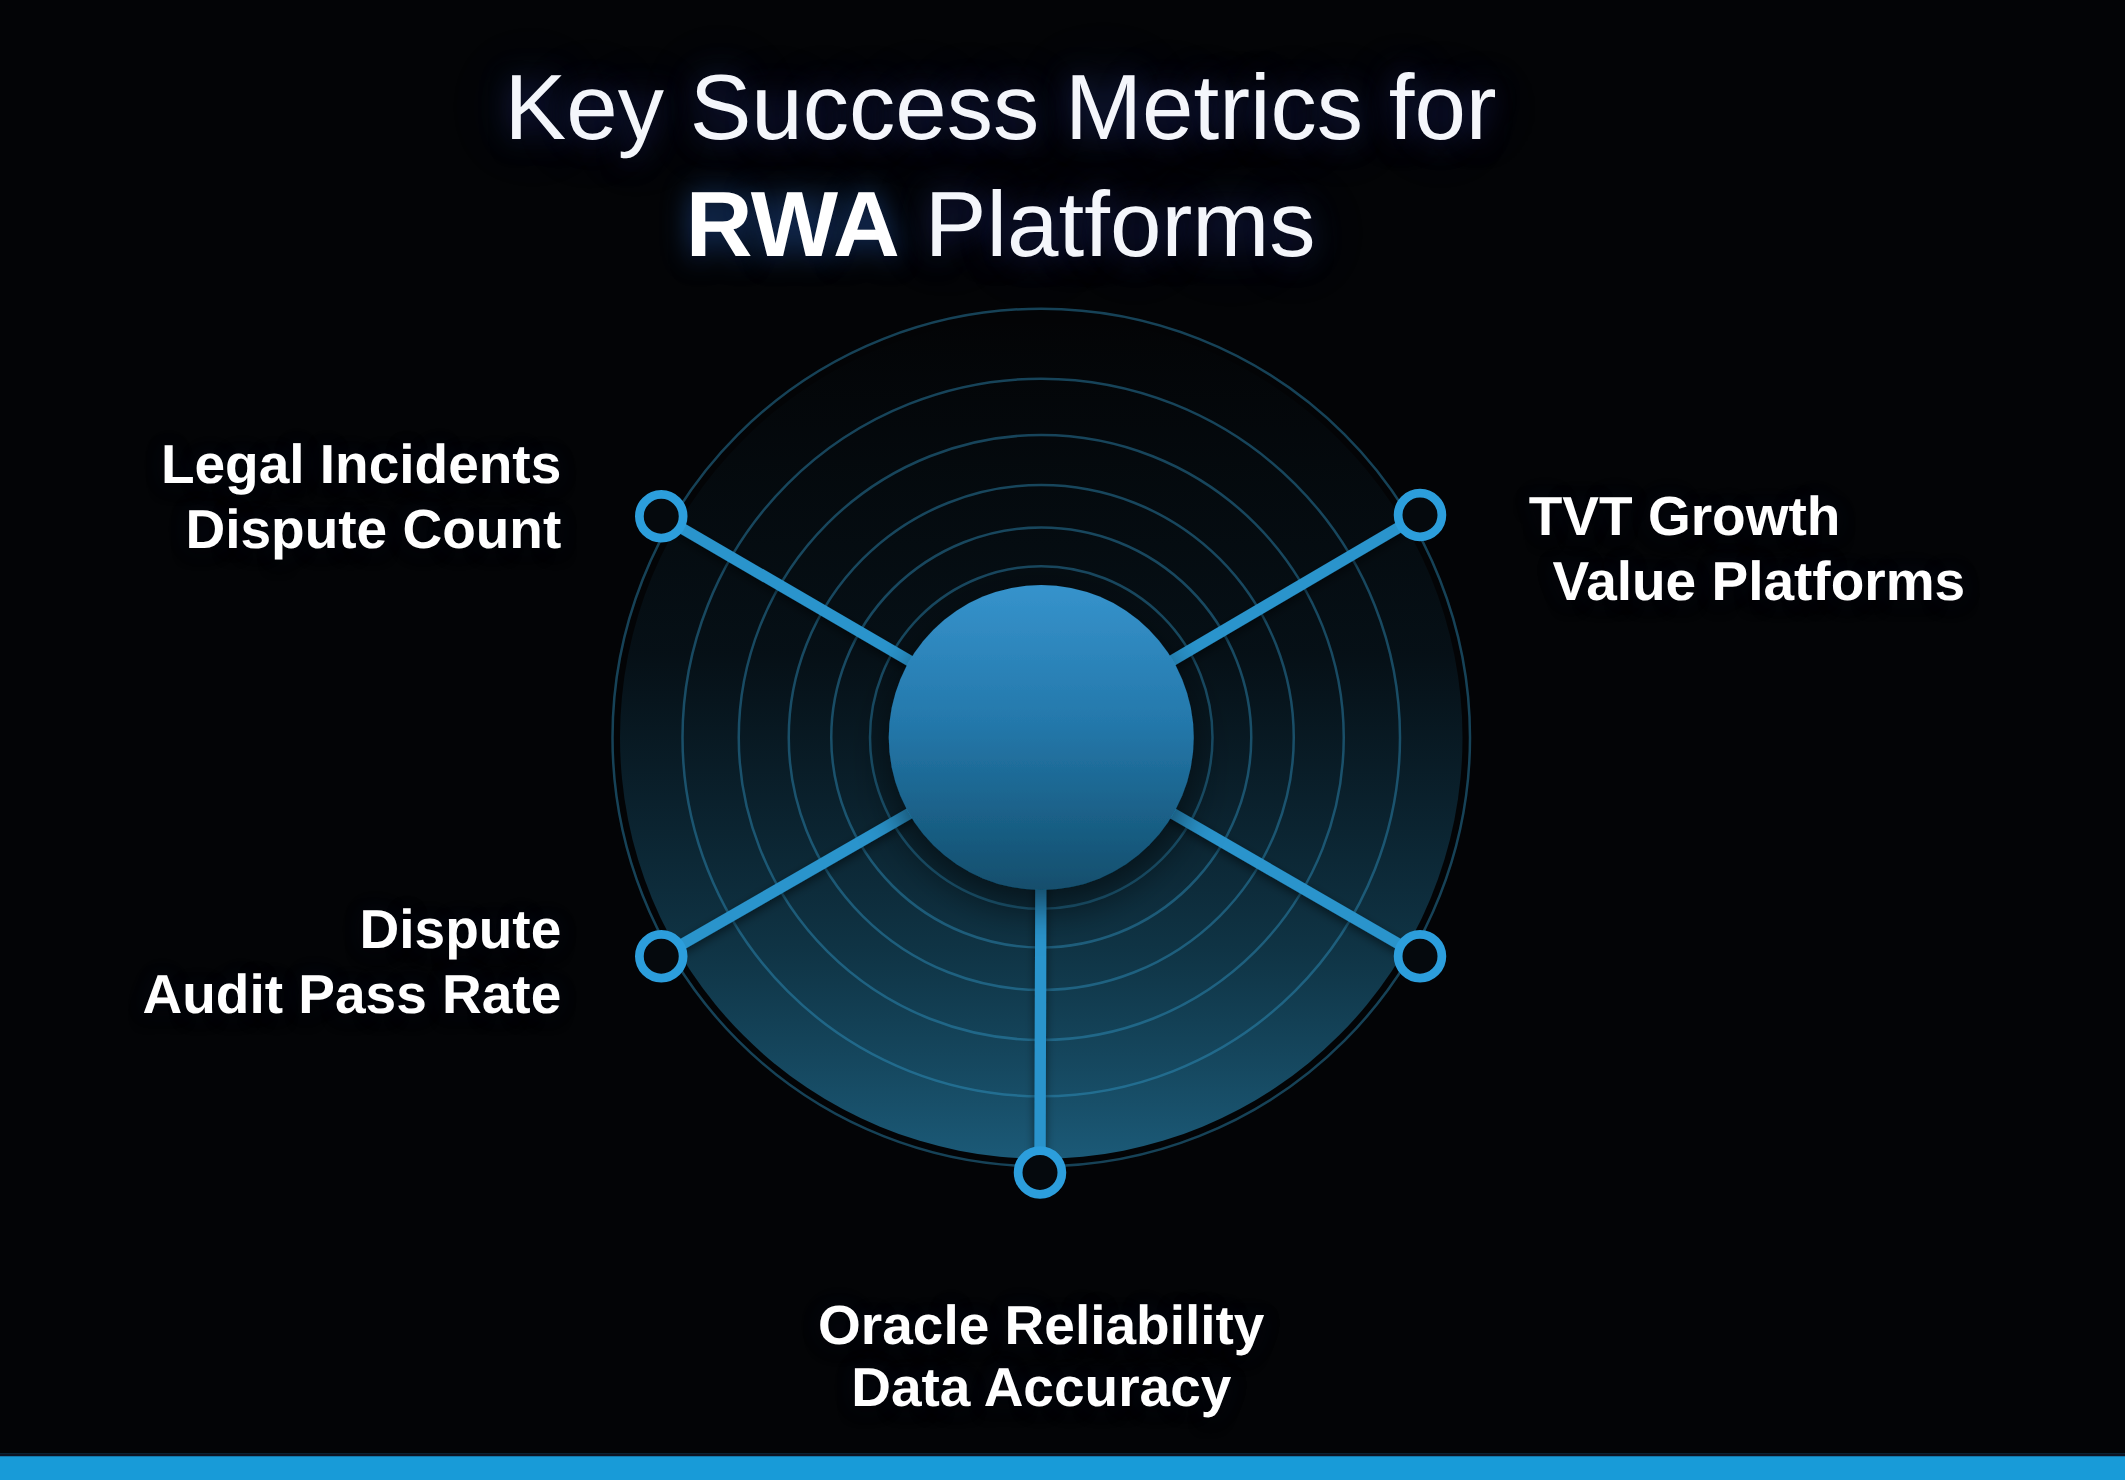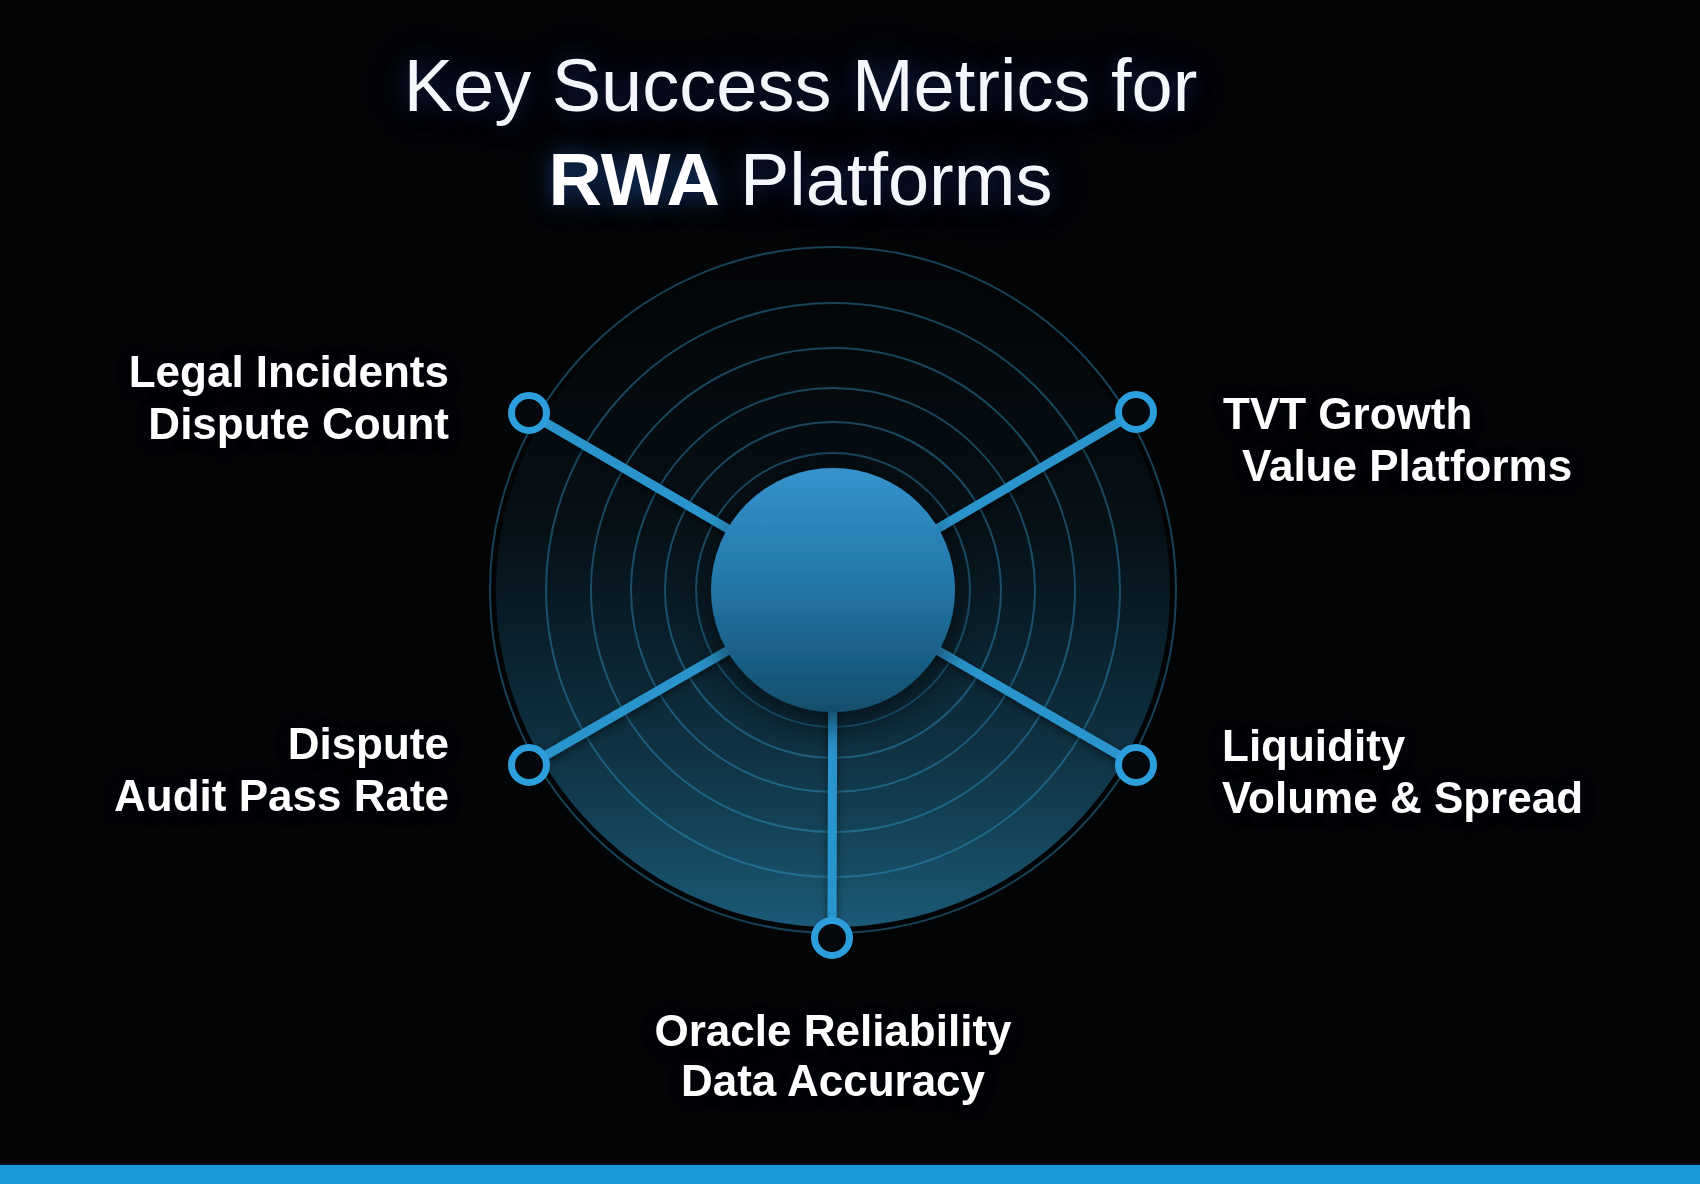--- a/index.html
+++ b/index.html
@@ -26,21 +26,21 @@
   
   .metric-label{
     position:absolute;font-weight:bold;font-size:44px;line-height:52px;
     text-shadow:0 4px 12px rgba(0,0,0,.85),0 0 18px rgba(40,70,160,.15);
     white-space:nowrap;
   }
   .label-tl{top:346px;right:1251px;text-align:right;}
   .label-tr{top:344px;left:1223px;text-align:left;margin-top:44px;}
   .label-ll{top:718px;right:1251px;text-align:right;}
   .label-lr{top:720px;left:1222px;text-align:left;}
-  .label-b{top:1006px;left:833px;transform:translateX(-50%);text-align:center;line-height:50px;}
+  .label-b{top:1036px;left:833px;transform:translateX(-50%);text-align:center;line-height:50px;}
   .indent2{padding-left:19px;}
   
   .footer-bar{
     position:absolute;left:0;bottom:0;width:100%;height:21px;
     background:#189bd8;border-top:2px solid #0d1322;box-sizing:border-box;
   }
 </style>
 </head>
 <body>
 
@@ -111,24 +111,20 @@
   <div class="metric-label label-tr">
     <div>TVT Growth</div>
     <div class="indent2">Value Platforms</div>
   </div>
 
   <div class="metric-label label-ll">
     <div>Dispute</div>
     <div>Audit Pass Rate</div>
   </div>
 
-  <div class="metric-label label-lr">
-    <div>Liquidity</div>
-    <div>Volume &amp; Spread</div>
-  </div>
 
   <div class="metric-label label-b">
     <div>Oracle Reliability</div>
     <div>Data Accuracy</div>
   </div>
 
   <div class="footer-bar"></div>
 
 </div>
 

